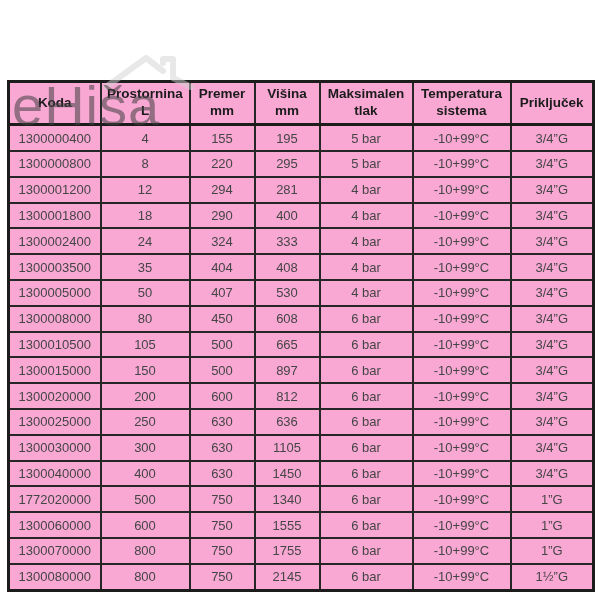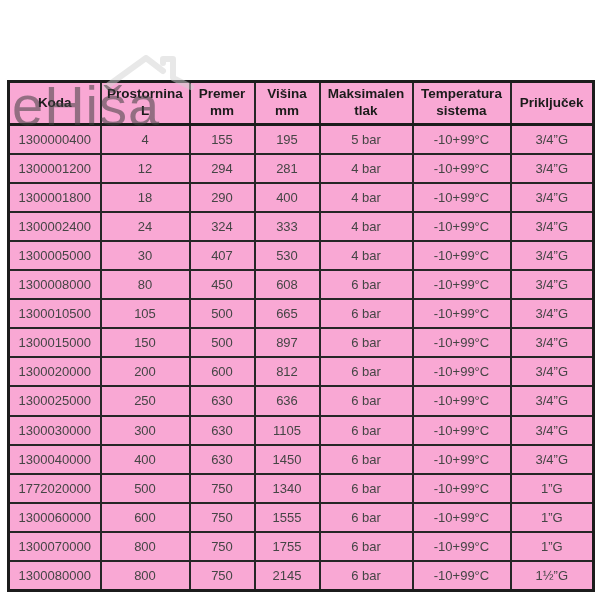--- a/index.html
+++ b/index.html
@@ -134,20 +134,29 @@
         <tr>
           <td>1300000400</td>
           <td>4</td>
           <td>155</td>
           <td>195</td>
           <td>5 bar</td>
           <td>-10+99°C</td>
           <td>3/4”G</td>
         </tr>
         <tr>
+          <td>1300000800</td>
+          <td>8</td>
+          <td>220</td>
+          <td>295</td>
+          <td>5 bar</td>
+          <td>-10+99°C</td>
+          <td>3/4”G</td>
+        </tr>
+        <tr>
           <td>1300001200</td>
           <td>12</td>
           <td>294</td>
           <td>281</td>
           <td>4 bar</td>
           <td>-10+99°C</td>
           <td>3/4”G</td>
         </tr>
         <tr>
           <td>1300001800</td>
@@ -161,22 +170,31 @@
         <tr>
           <td>1300002400</td>
           <td>24</td>
           <td>324</td>
           <td>333</td>
           <td>4 bar</td>
           <td>-10+99°C</td>
           <td>3/4”G</td>
         </tr>
         <tr>
+          <td>1300003500</td>
+          <td>35</td>
+          <td>404</td>
+          <td>408</td>
+          <td>4 bar</td>
+          <td>-10+99°C</td>
+          <td>3/4”G</td>
+        </tr>
+        <tr>
           <td>1300005000</td>
-          <td>30</td>
+          <td>50</td>
           <td>407</td>
           <td>530</td>
           <td>4 bar</td>
           <td>-10+99°C</td>
           <td>3/4”G</td>
         </tr>
         <tr>
           <td>1300008000</td>
           <td>80</td>
           <td>450</td>

